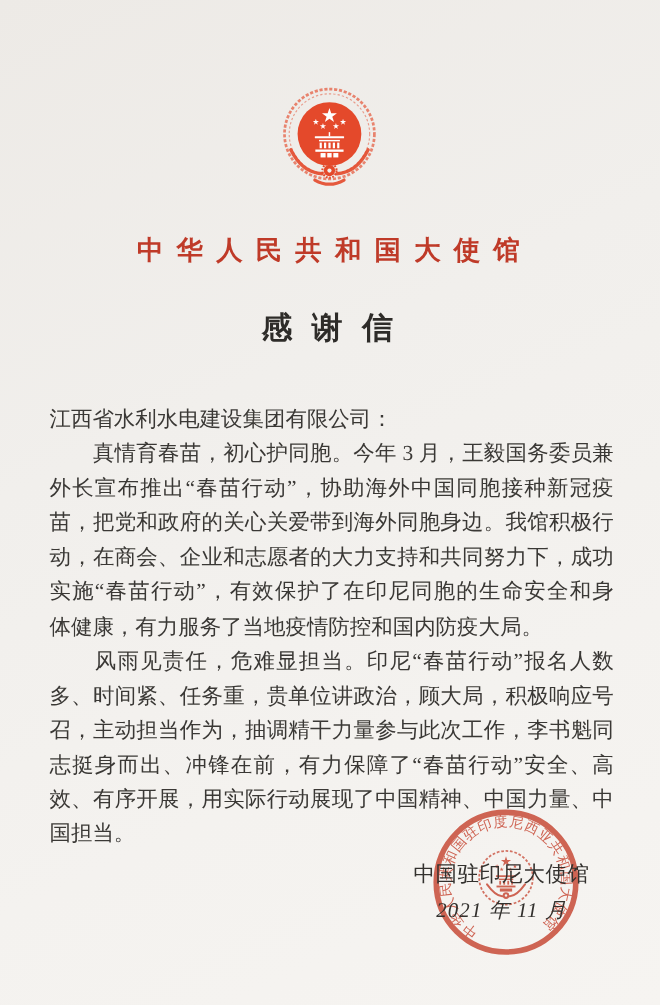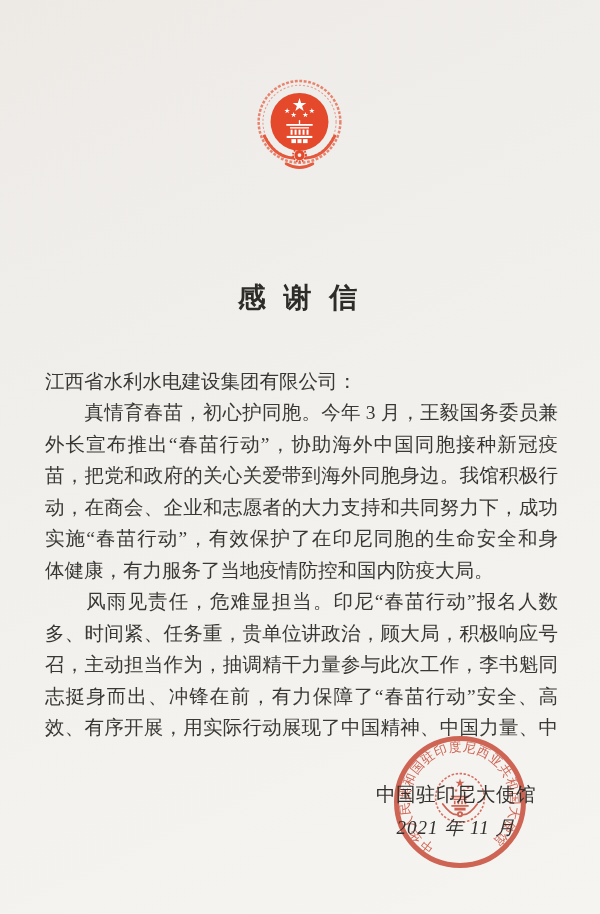--- a/index.html
+++ b/index.html
@@ -102,36 +102,38 @@
     <g stroke="#e4492b" fill="none" stroke-linecap="round" opacity="0.9">
       <path d="M13,60 Q24,82 43,83" stroke-width="3.2"></path>
       <path d="M87,60 Q76,82 57,83" stroke-width="3.2"></path>
       <path d="M36,89 Q50,97 64,89" stroke-width="3"></path>
     </g>
     <circle cx="50" cy="80" r="6.8" fill="none" stroke="#e4492b" stroke-width="2" stroke-dasharray="1.6 1.5"></circle>
     <circle cx="50" cy="80" r="5.4" fill="#e4492b"></circle>
     <circle cx="50" cy="80" r="2" fill="#f2f0ee"></circle>
   </svg>
 
+  <div class="letterhead">中 华 人 民 共 和 国 大 使 馆</div>
 
   <div class="letter-title">感 谢 信</div>
 
   <div class="body-block">
     <div class="ln">江西省水利水电建设集团有限公司：</div>
     <div class="ln jl">　　真情育春苗，初心护同胞。今年 3 月，王毅国务委员兼</div>
     <div class="ln jl">外长宣布推出“春苗行动”，协助海外中国同胞接种新冠疫</div>
     <div class="ln jl">苗，把党和政府的关心关爱带到海外同胞身边。我馆积极行</div>
     <div class="ln jl">动，在商会、企业和志愿者的大力支持和共同努力下，成功</div>
     <div class="ln jl">实施“春苗行动”，有效保护了在印尼同胞的生命安全和身</div>
     <div class="ln">体健康，有力服务了当地疫情防控和国内防疫大局。</div>
     <div class="ln jl">　　风雨见责任，危难显担当。印尼“春苗行动”报名人数</div>
     <div class="ln jl">多、时间紧、任务重，贵单位讲政治，顾大局，积极响应号</div>
     <div class="ln jl">召，主动担当作为，抽调精干力量参与此次工作，李书魁同</div>
     <div class="ln jl">志挺身而出、冲锋在前，有力保障了“春苗行动”安全、高</div>
     <div class="ln jl">效、有序开展，用实际行动展现了中国精神、中国力量、中</div>
+    <div class="ln">国担当。</div>
   </div>
 
   <svg class="seal" viewBox="0 0 132 132" aria-hidden="true">
     <circle cx="66" cy="66" r="62.5" fill="none" stroke="#c64531" stroke-width="5"></circle>
     <path id="sealArc" d="M41 109.3 A 50 50 0 1 1 91 109.3" fill="none"></path>
     <text font-size="12.6" letter-spacing="0.7" fill="#c64531" font-family="Liberation Serif, DejaVu Serif, serif">
       <textPath href="#sealArc">中华人民共和国驻印度尼西亚共和国大使馆</textPath>
     </text>
     <g transform="translate(66 62)">
       <circle r="24" fill="none" stroke="#c64531" stroke-width="1.6" stroke-dasharray="2.4 1.6" opacity="0.9"></circle>

